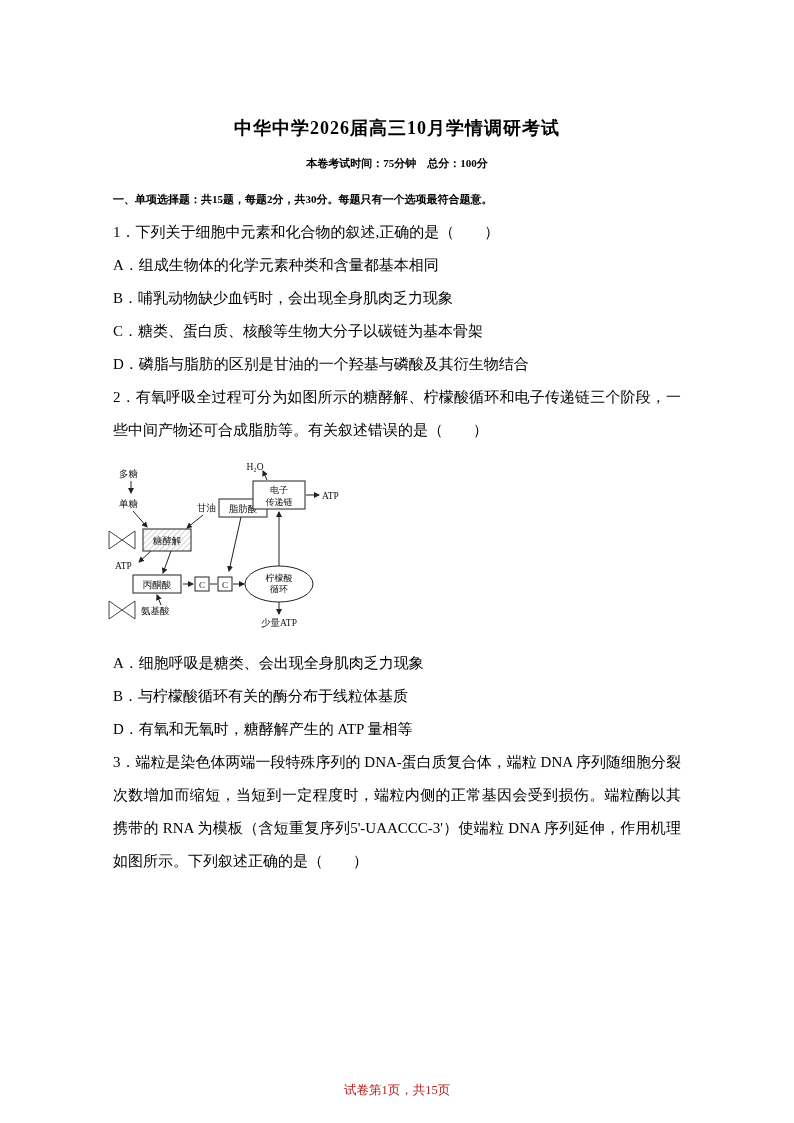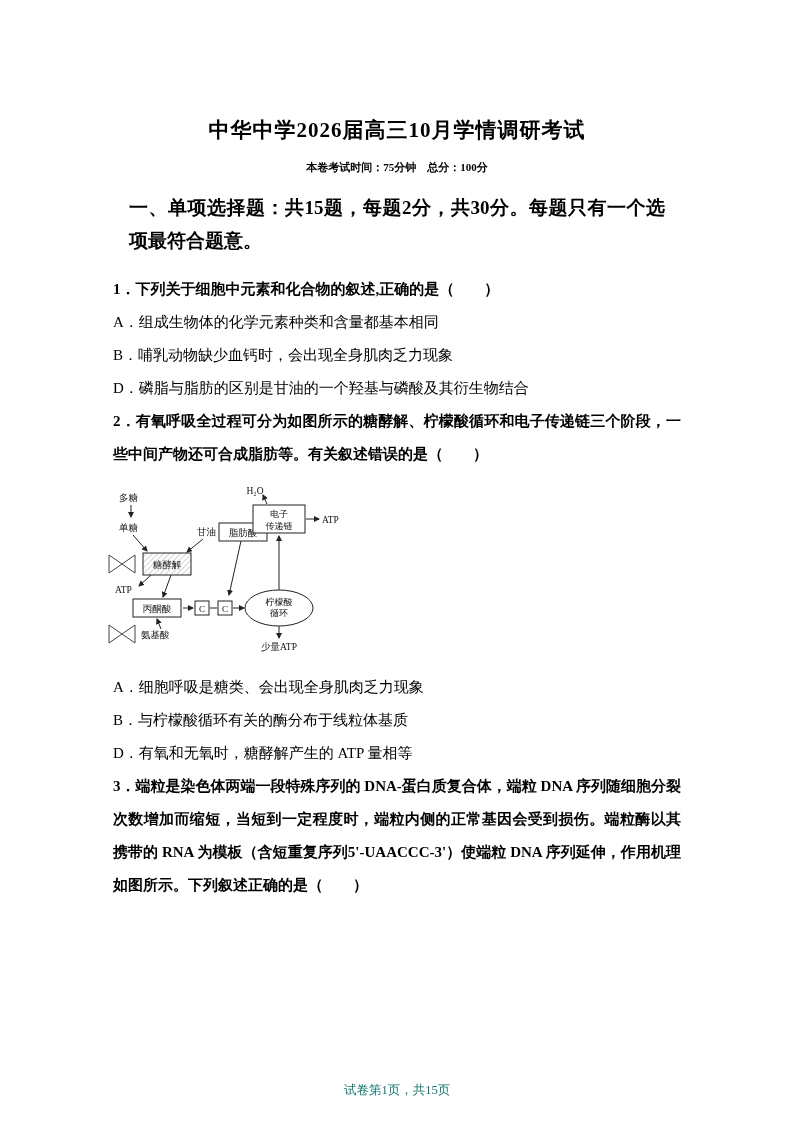--- a/index.html
+++ b/index.html
@@ -16,83 +16,84 @@
     overflow: hidden;
   }
   .page {
     box-sizing: border-box;
     width: 794px;
     height: 1123px;
     padding: 116px 113px 0 113px;
     position: relative;
   }
   .exam-title {
-    font-size: 21px;
+    font-size: 18px;
     font-weight: bold;
     text-align: center;
     margin: 0 0 16px 0;
     letter-spacing: 1px;
   }
   .exam-subtitle {
     font-size: 19px;
     font-weight: bold;
     text-align: center;
     margin: 0 0 16px 0;
   }
   .exam-info {
     font-size: 11px;
     font-weight: bold;
     text-align: center;
     margin: 0 0 12px 0;
   }
   .section-heading {
-    font-size: 19px;
+    font-size: 11px;
     font-weight: bold;
     line-height: 33px;
-    margin: 16px;
+    margin: 0;
     text-align: justify;
   }
   .q-line {
     font-size: 15px;
     line-height: 33px;
     margin: 0;
     text-align: justify;
   }
-  .q-stem { text-align: justify; font-weight: bold; }
+  .q-stem { text-align: justify; }
   .diagram-wrap {
     margin: 14px 0 4px -6px;
   }
   svg text {
     font-family: "Liberation Serif", "DejaVu Serif", serif;
     fill: #111;
   }
   .page-footer {
     position: absolute;
     left: 0;
     right: 0;
     top: 1082px;
     text-align: center;
     font-size: 12.5px;
-    color: #0f766e;
+    color: #b91c1c;
   }
 </style>
 </head>
 <body>
 
 <div class="page">
 
   <h1 class="exam-title">中华中学2026届高三10月学情调研考试</h1>
   <p class="exam-info">本卷考试时间：75分钟　总分：100分</p>
 
   <p class="section-heading">一、单项选择题：共15题，每题2分，共30分。每题只有一个选项最符合题意。</p>
 
   <div>
     <p class="q-line q-stem"><span>1．</span><span>下列关于细胞中元素和化合物的叙述,正确的是（　　）</span></p>
     <p class="q-line">A．组成生物体的化学元素种类和含量都基本相同</p>
     <p class="q-line">B．哺乳动物缺少血钙时，会出现全身肌肉乏力现象</p>
+    <p class="q-line">C．糖类、蛋白质、核酸等生物大分子以碳链为基本骨架</p>
     <p class="q-line">D．磷脂与脂肪的区别是甘油的一个羟基与磷酸及其衍生物结合</p>
   </div>
 
   <div>
     <p class="q-line q-stem"><span>2．</span><span>有氧呼吸全过程可分为如图所示的糖酵解、柠檬酸循环和电子传递链三个阶段，一些中间产物还可合成脂肪等。有关叙述错误的是（　　）</span></p>
 
     <div class="diagram-wrap">
       <svg width="268" height="178" viewBox="0 0 268 178">
         <defs>
           <marker id="arr" markerWidth="7" markerHeight="7" refX="5" refY="3" orient="auto">

